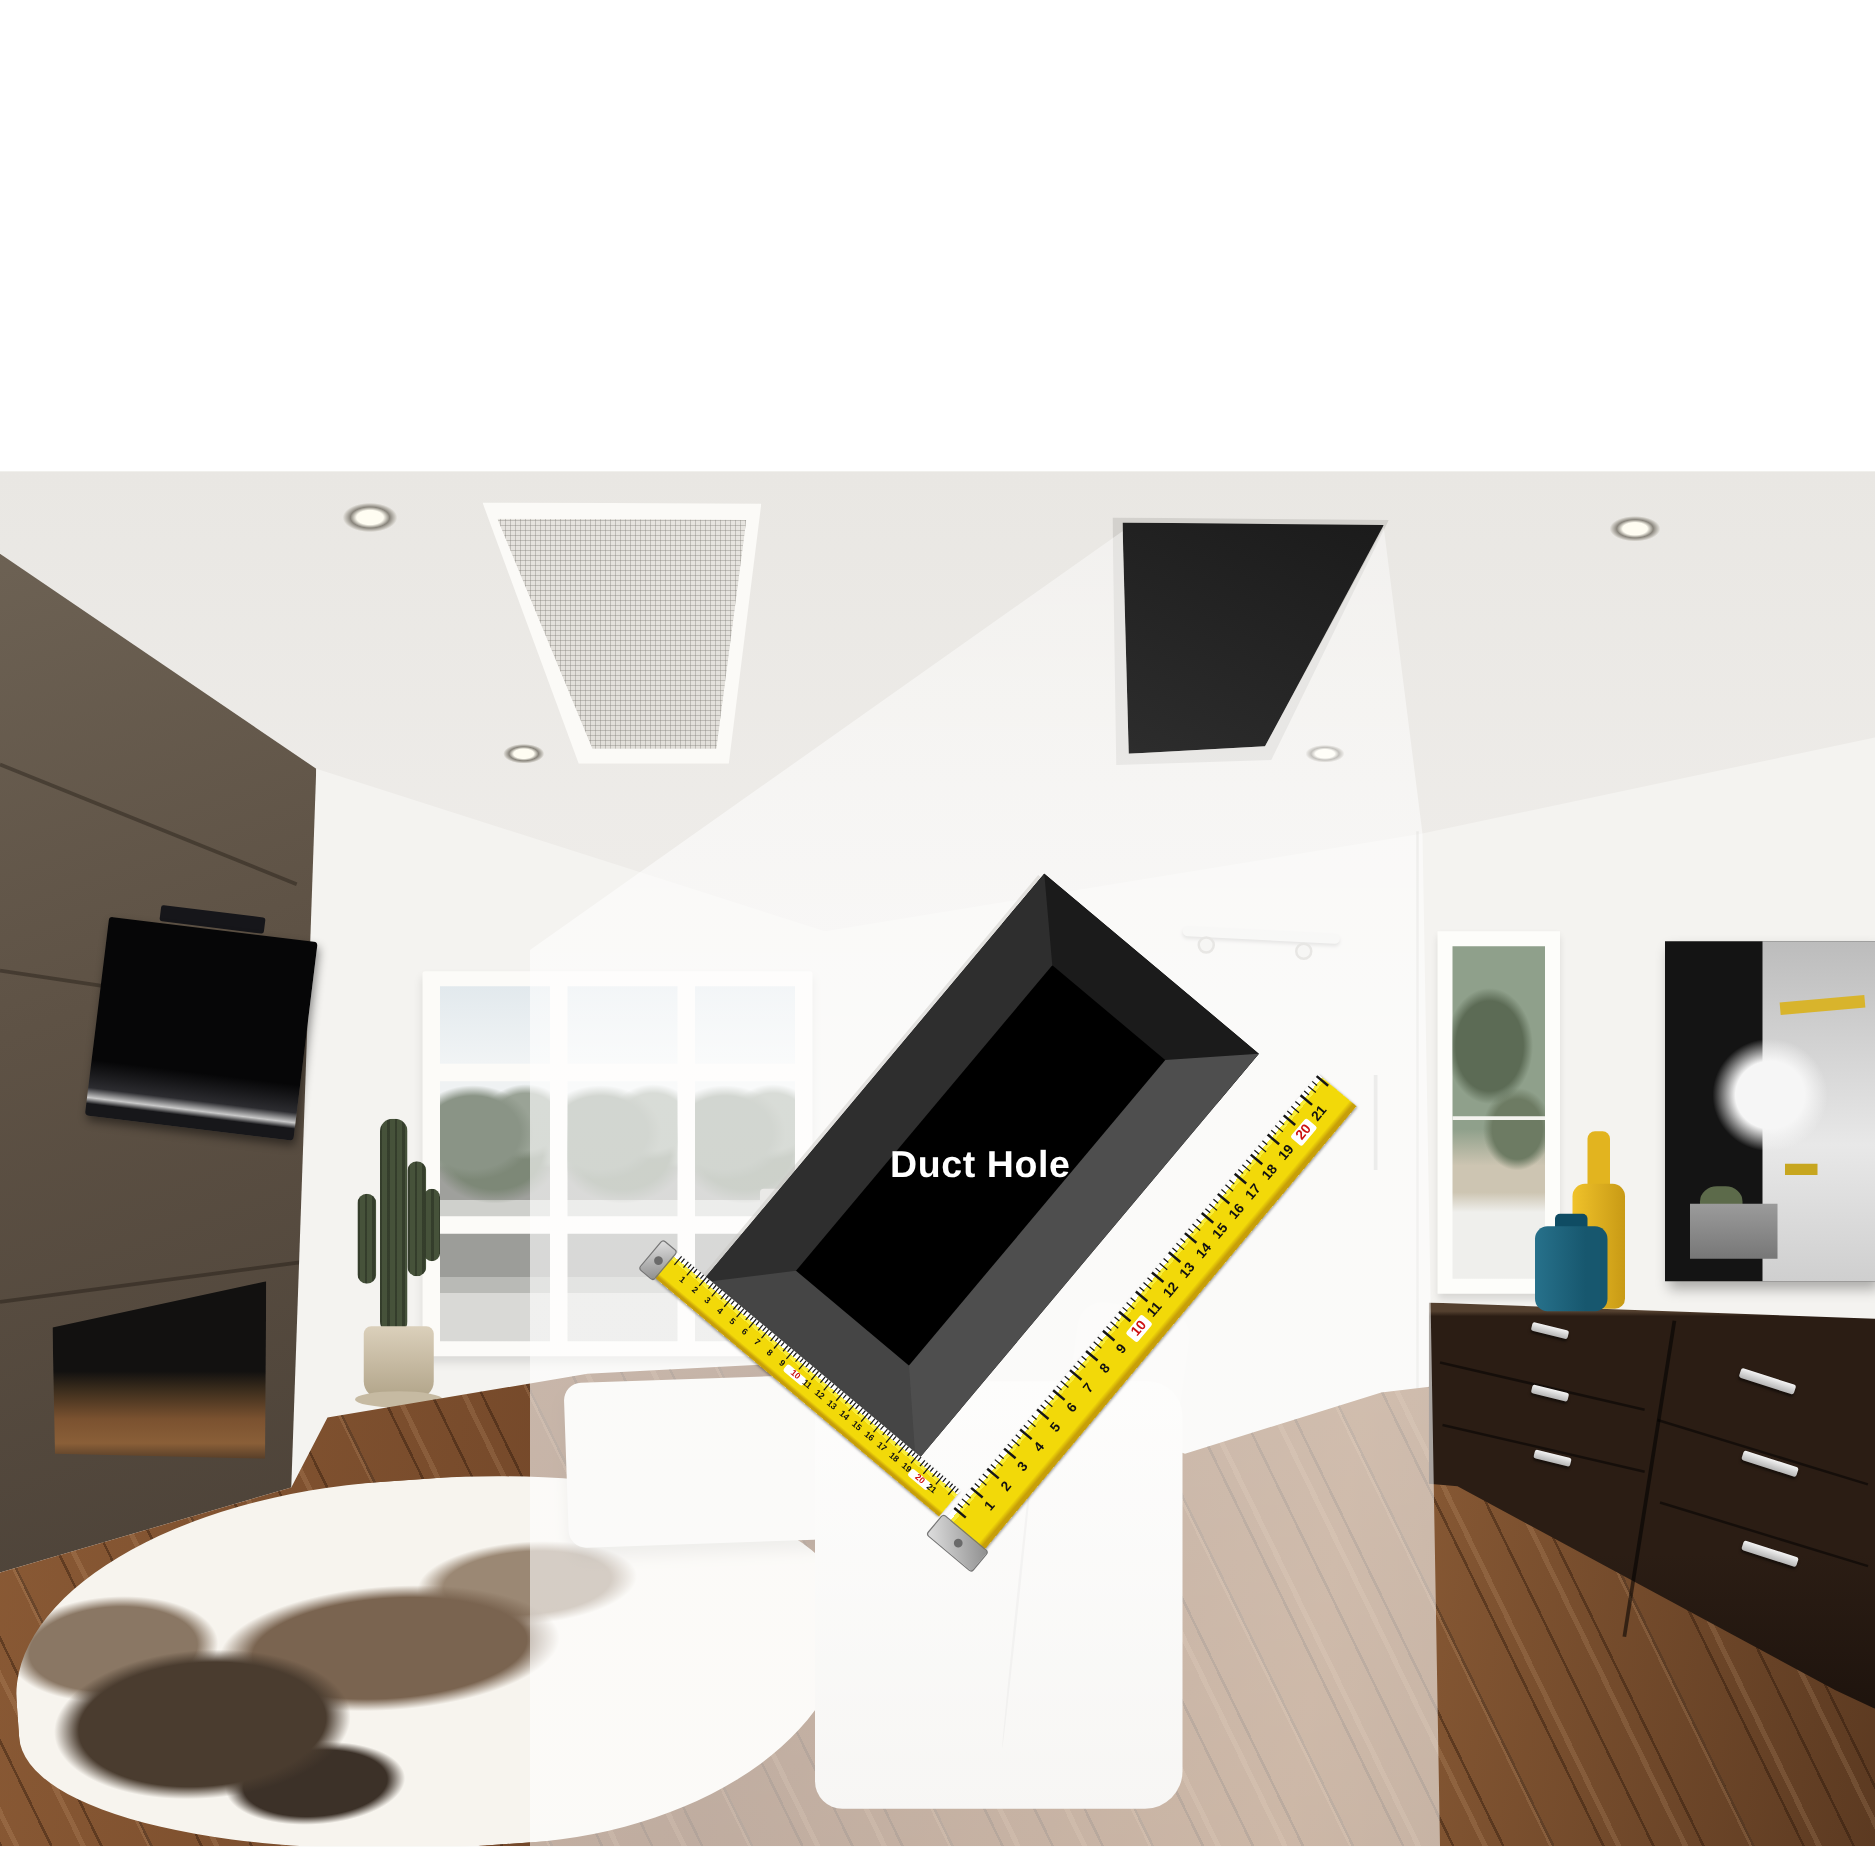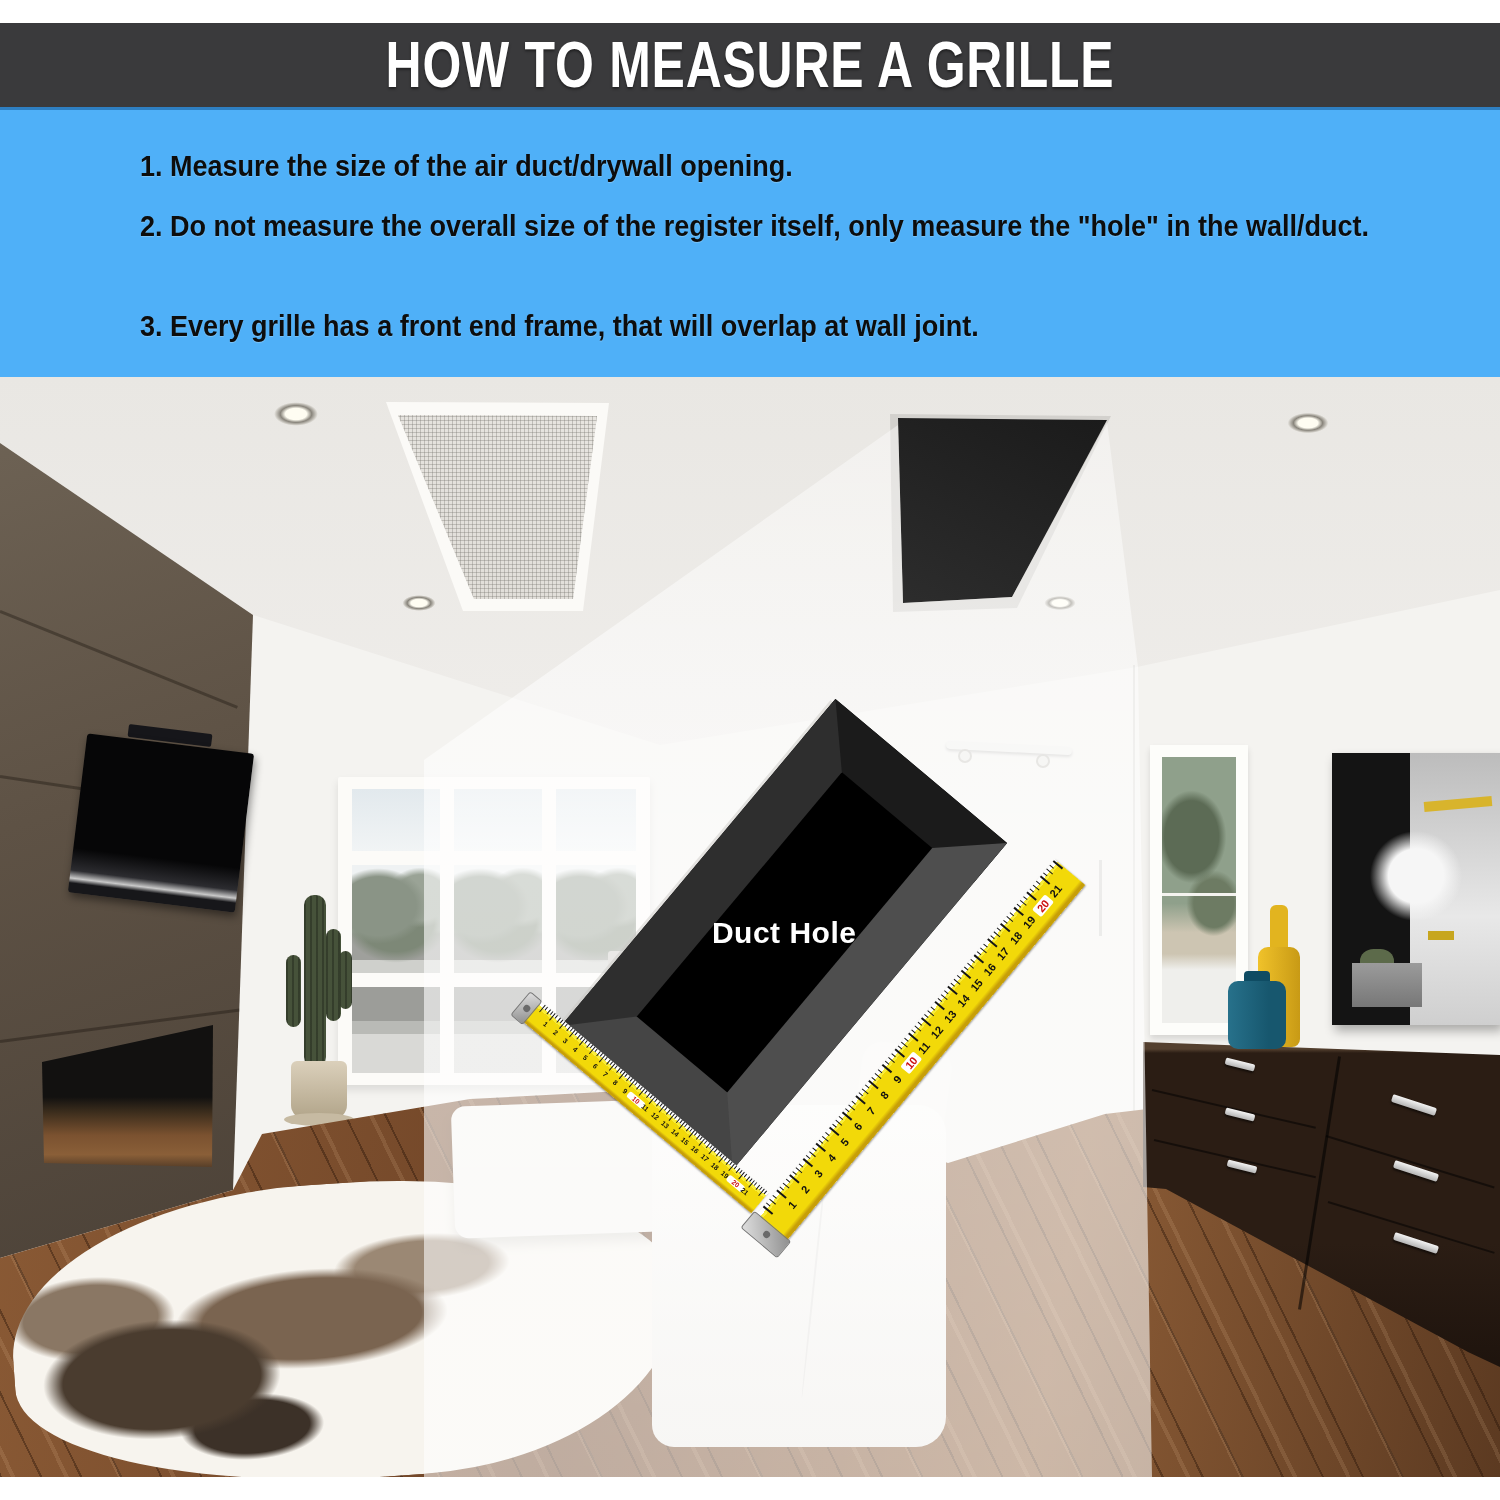--- a/index.html
+++ b/index.html
@@ -159,29 +159,21 @@
   .tape-clip{position:absolute;background:linear-gradient(135deg,#dedede,#8f8f8f);border:1px solid #767676;border-radius:3px;}
   .tape-clip::after{content:"";position:absolute;left:50%;top:50%;width:7px;height:7px;margin:-3.5px;border-radius:50%;background:#6a6a6a;}
   .clip-long{left:-16px;top:-4px;width:20px;height:46px;}
   .clip-short{left:-12px;top:-1px;width:14px;height:29px;}
 </style>
 </head>
 <body>
 
 <div id="canvas">
 
-  <div id="banner">
-    <div class="title">HOW TO MEASURE A GRILLE</div>
-  </div>
-
-  <div id="blue-panel">
-    <p id="instr-1">1. Measure the size of the air duct/drywall opening.</p>
-    <p id="instr-2">2. Do not measure the overall size of the register itself, only measure the "hole" in the wall/duct.</p>
-    <p id="instr-3">3. Every grille has a front end frame, that will overlap at wall joint.</p>
-  </div>
+
 
   <div id="scene">
     <div class="ceiling"></div>
     <div class="vent-dark-lip"></div>
     <div class="vent-dark"></div>
     <div class="vent-white-frame"></div>
     <div class="vent-white-mesh"></div>
     <div class="rec-light light-1"></div>
     <div class="rec-light light-2"></div>
     <div class="rec-light light-3"></div>

